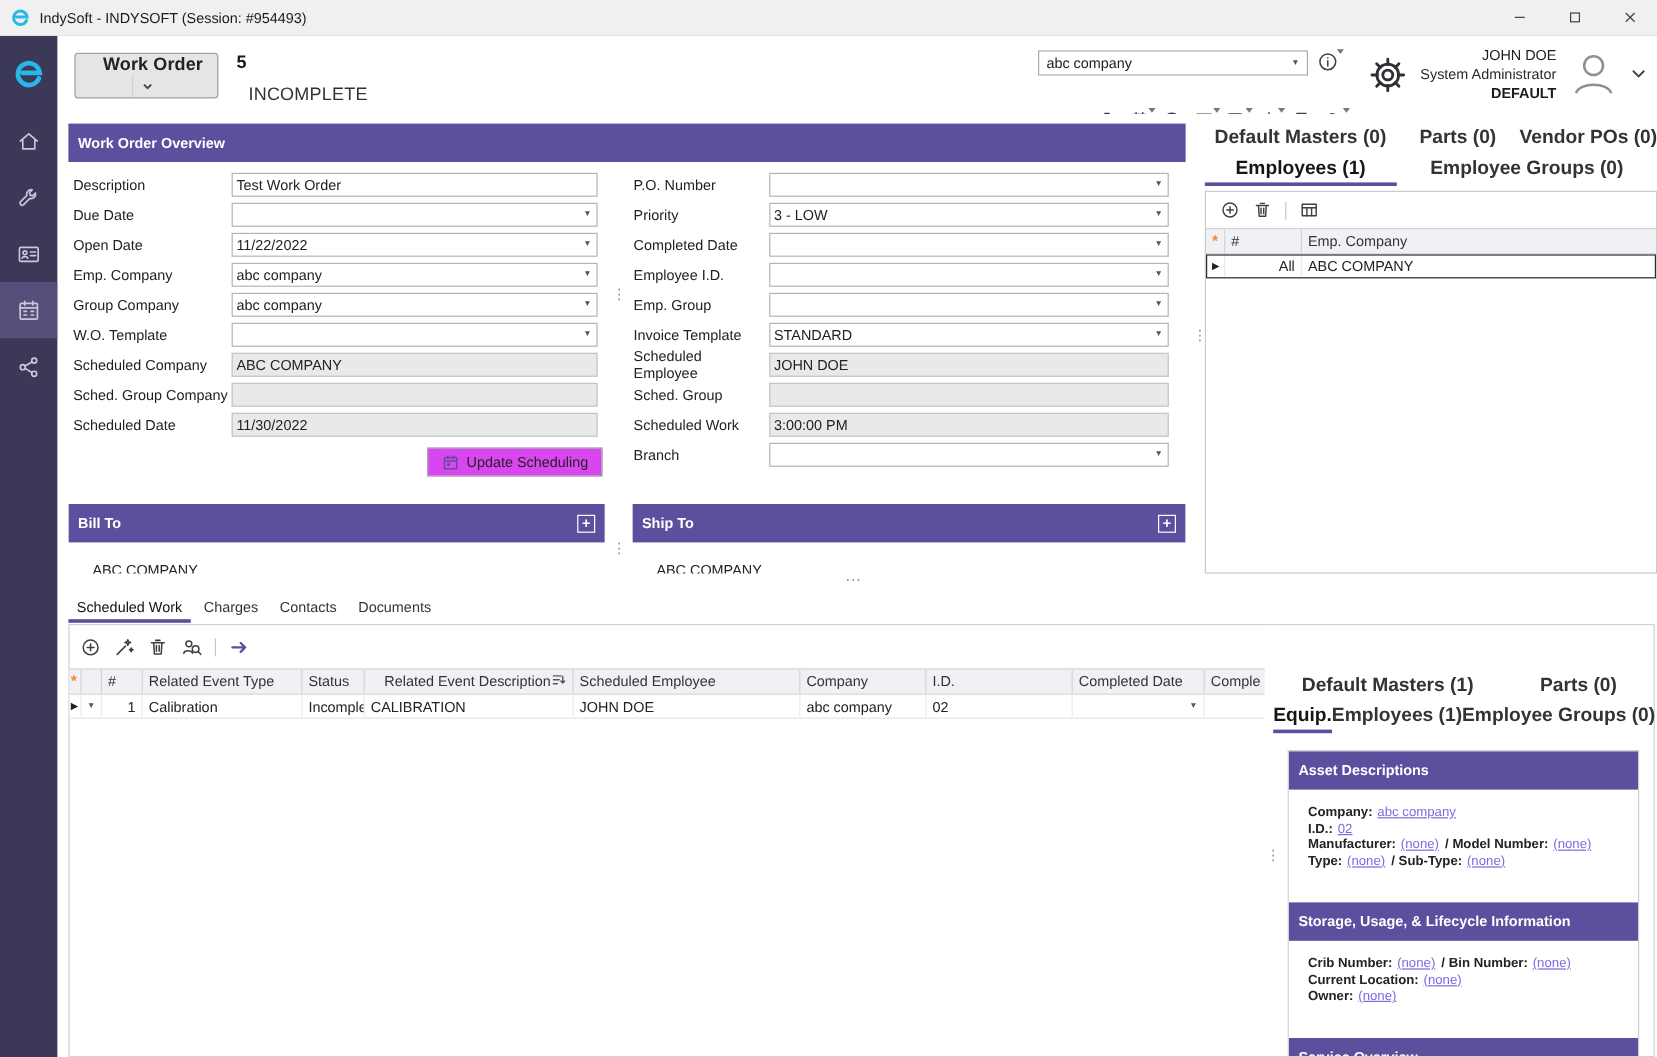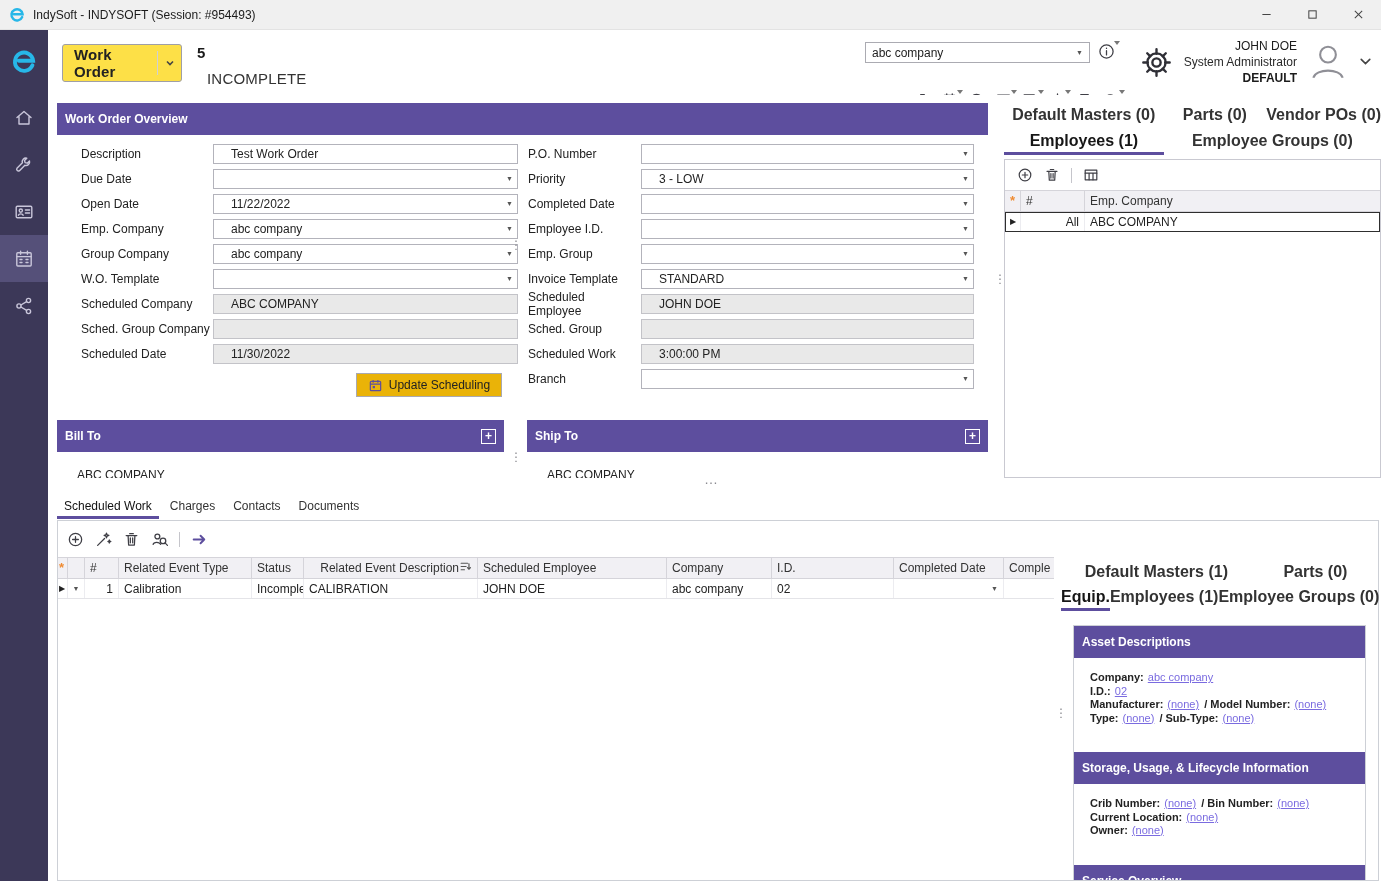--- a/index.html
+++ b/index.html
@@ -21,22 +21,22 @@
   .sidebar { position:absolute; left:0; top:30px; width:48px; height:851px; background:#3c3858; }
   .sb-logo { height:64px; display:flex; align-items:center; justify-content:center; }
   .sb-logo svg { width:26px; height:26px; }
   .sb-item { width:48px; height:47px; display:flex; align-items:center; justify-content:center; color:#c9c6da; }
   .sb-item.selected { background:#555079; }
   .sb-item svg { width:20px; height:20px; stroke:currentColor; fill:none; stroke-width:1.4; stroke-linecap:round; stroke-linejoin:round; }
 
   
   .topbar { position:absolute; left:48px; top:30px; width:1333px; height:65px; background:#fff; }
   .module-btn { position:absolute; left:14px; top:14px; width:120px; height:38px;
-                border:1px solid #9f9fa6; border-radius:3px; background:#fde047;
-                display:flex; align-items:center; font-size:15px; color:#222; cursor:pointer; }
+                border:1px solid #9f9fa6; border-radius:3px; background:#e5e5e5;
+                display:flex; align-items:center; font-size:15px; color:#222; cursor:pointer;flex-direction:column; }
   .module-btn .mb-label { flex:1; padding-left:11px; font-weight:bold; letter-spacing:.1px; }
   .module-btn .mb-chev { width:24px; height:24px; border-left:1px solid #d0d0d4; display:flex; align-items:center; justify-content:center; }
   .module-btn .mb-chev svg { width:10px; height:10px; stroke:#444; fill:none; stroke-width:1.6; }
   .wo-count { position:absolute; left:149px; top:14px; font-size:15px; font-weight:bold; color:#1a1a1a; }
   .wo-caption { position:absolute; left:159px; top:40px; font-size:15px; color:#333; letter-spacing:.2px; }
 
   .search-combo { position:absolute; left:817px; top:12px; width:225px; height:21px;
                   border:1px solid #ababb2; background:#fff; display:flex; align-items:center;
                   font-size:12px; color:#222; padding:0 6px; }
   .search-combo .chev { margin-left:auto; font-size:7px; color:#555; }
@@ -59,32 +59,32 @@
 
   
   .content { position:absolute; left:48px; top:95px; width:1333px; height:786px; background:#fff; }
 
   .panel-hd { height:24px; background:#5d4e9e; color:#fff; font-size:12px; font-weight:bold;
               display:flex; align-items:center; padding:16px 8px; }
 
   
   .overview { position:absolute; left:9px; top:8px; width:931px; height:310px; }
   .form-col { position:absolute; top:38px; }
-  .col-l { left:24px;  width:437px; }
+  .col-l { left:4px;  width:437px; }
   .col-r { left:471px; width:446px; }
   .frow { display:flex; align-items:center; height:25px; }
   .flabel { font-size:12px; color:#222; }
   .col-l .flabel { width:132px; }
   .col-r .flabel { width:113px; }
   .fctl { flex:1; height:20px; border:1px solid #b3b3bb; background:#fff; position:relative;
-          display:flex; align-items:center; font-size:12px; color:#222; padding:0 17px; }
+          display:flex; align-items:center; font-size:12px; color:#222; padding:0 3px; }
   .fctl.combo::after { content:"▼"; position:absolute; right:4px; top:5px; font-size:7px; color:#555; }
   .fctl.readonly { background:#e9e9e9; border-color:#c3c3c8; }
   .update-btn { position:absolute; left:299px; top:270px; width:146px; height:24px;
-                border:1px solid #a9a9b0; background:#eab308; display:flex; align-items:center;
+                border:1px solid #a9a9b0; background:#d946ef; display:flex; align-items:center;
                 justify-content:center; gap:6px; font-size:12px; color:#222; cursor:pointer; }
   .update-btn svg { width:15px; height:15px; stroke:#5d4e9e; fill:none; stroke-width:1.3; }
   .update-btn .dot { fill:#5d4e9e; stroke:none; }
 
   
   .subpanel { position:absolute; top:325px; height:58px; overflow:hidden; }
   .bill { left:9px; width:447px; }
   .ship { left:479px; width:461px; }
   .subpanel .panel-hd { justify-content:space-between; }
   .addbox { width:15px; height:15px; border:1.6px solid #fff; color:#fff; display:flex;

